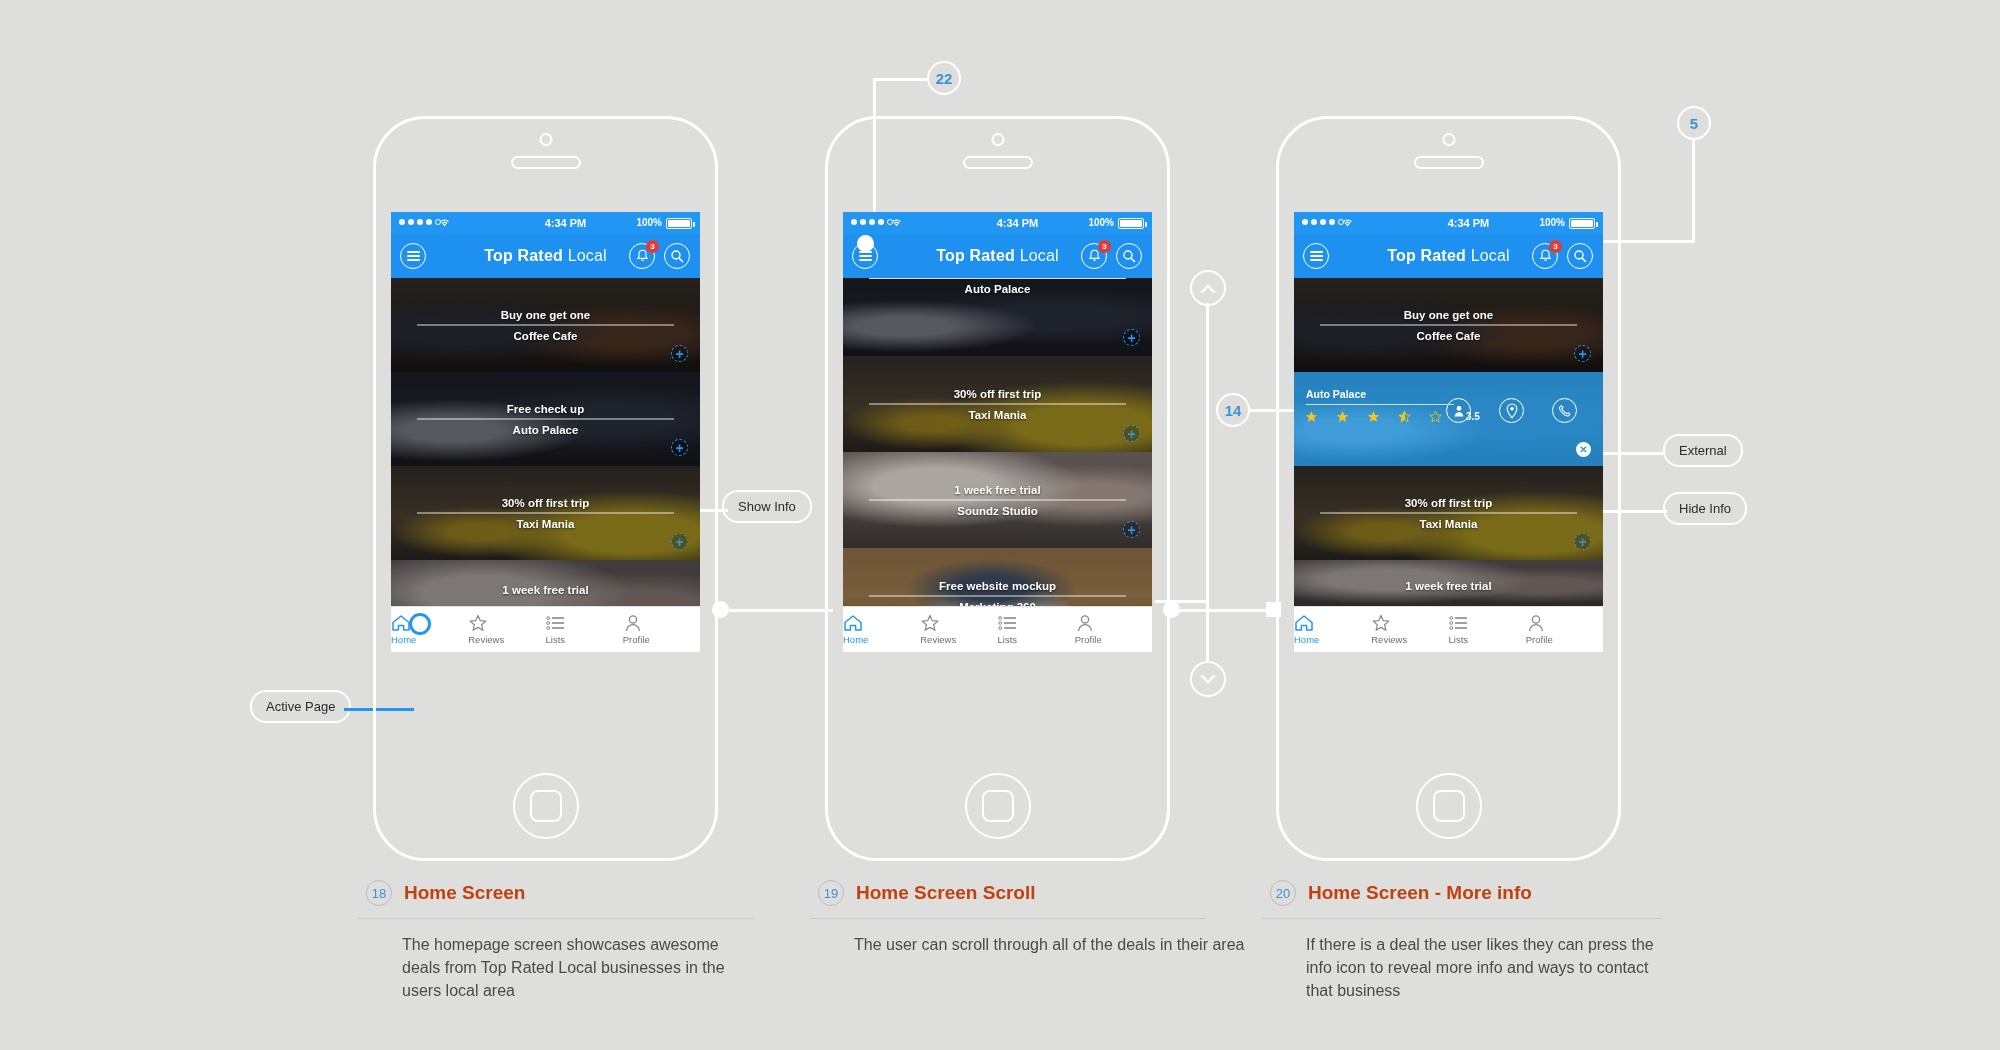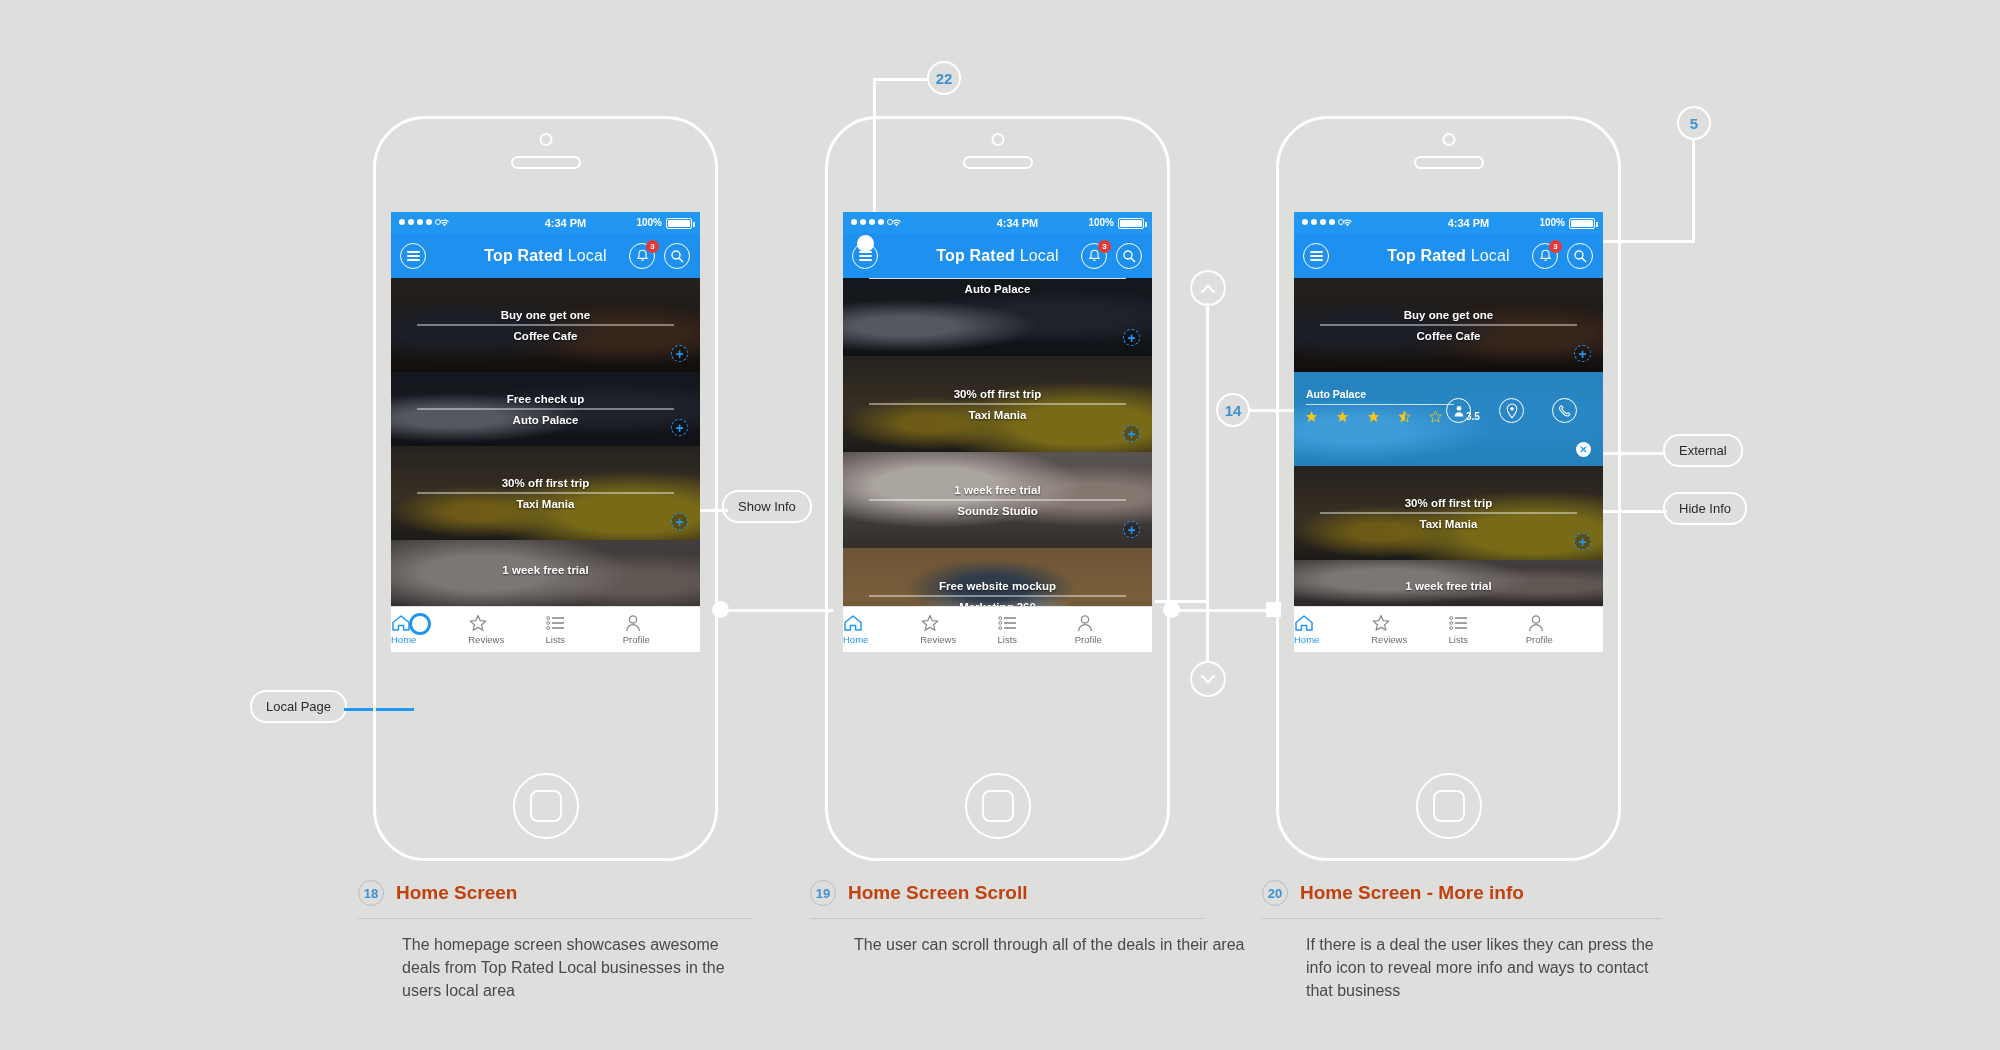--- a/index.html
+++ b/index.html
@@ -180,21 +180,21 @@
     border:2px solid #fff; background:#dededd;
     display:flex; align-items:center; justify-content:center;
   }
 
   
   .caption { position:absolute; width:400px; }
   .cap-head { display:flex; align-items:center; gap:12px; }
   .cap-num {
     width:26px; height:26px; border-radius:50%; border:1.5px solid #bcbcbc;
     display:flex; align-items:center; justify-content:center;
-    color:#3d93d4; font-size:13px; font-weight:bold; background:transparent;
+    color:#3d93d4; font-size:13px; font-weight:normal; background:transparent;margin-left:8px;
   }
   .cap-title { color:#c2410c; font-size:19px; font-weight:bold; }
   .cap-rule { height:1px; background:#c9c9c9; margin:12px 0 14px 0; }
   .cap-body { color:#4a4a4a; font-size:16px; line-height:1.45; padding-left:44px; }
 </style>
 </head>
 <body>
 
 <div class="stage">
 
@@ -212,21 +212,21 @@
   <div class="line" style="left:1585px;top:240px;width:110px;height:3px;"></div>
   <div class="dot" style="left:1573px;top:233px;"></div>
 
   <div class="dot" style="left:667px;top:501px;"></div>
   <div class="line" style="left:676px;top:509px;width:52px;height:3px;"></div>
   <div class="callout" style="left:722px;top:490px;">
     <span>Show Info</span>
   </div>
 
   <div class="callout" style="left:250px;top:690px;">
-    <span>Local Page</span>
+    <span>Active Page</span>
   </div>
   <div class="line" style="left:344px;top:708px;width:70px;height:3px;background:#2196f3;"></div>
 
   <div class="dot" style="left:712px;top:601px;"></div>
   <div class="line" style="left:721px;top:609px;width:112px;height:3px;"></div>
 
   <div class="arrowbtn" style="left:1190px;top:270px;">
     <svg width="14" height="9" viewBox="0 0 14 9">
       <path d="M1 8 L7 2 L13 8" stroke="#ffffff" stroke-width="2.2" fill="none" stroke-linecap="round" stroke-linejoin="round"></path>
     </svg>
@@ -317,21 +317,21 @@
       <div class="deals">
         <div class="deal ph-coffee" style="height:94px;">
           <div class="shade"></div>
           <div class="txt">
             <div class="offer">Buy one get one</div>
             <div class="rule"></div>
             <div class="biz">Coffee Cafe</div>
           </div>
           <div class="plus">+</div>
         </div>
-        <div class="deal ph-auto" style="height:74px;">
+        <div class="deal ph-auto" style="height:94px;">
           <div class="shade"></div>
           <div class="txt">
             <div class="offer">Free check up</div>
             <div class="rule"></div>
             <div class="biz">Auto Palace</div>
           </div>
           <div class="plus">+</div>
         </div>
         <div class="deal ph-taxi" style="height:94px;">
           <div class="shade"></div>

